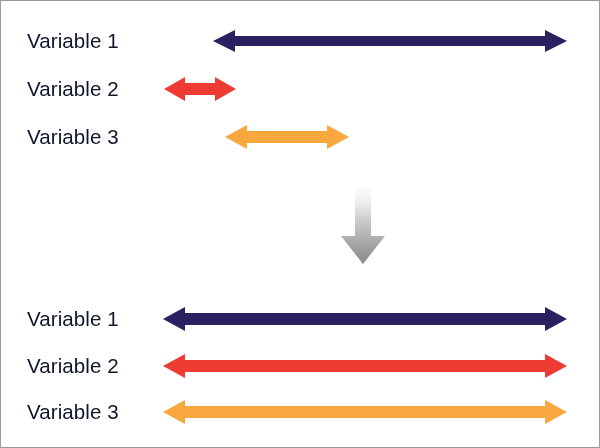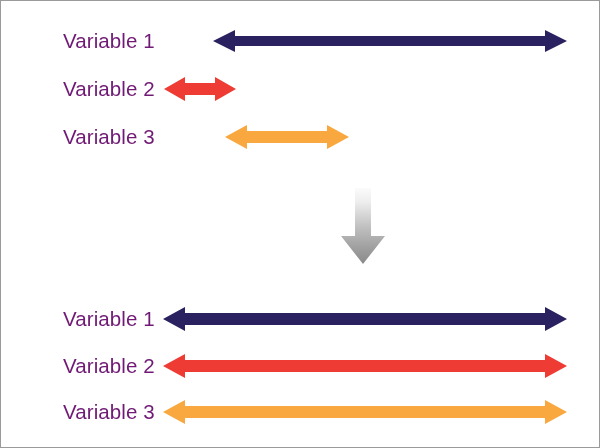--- a/index.html
+++ b/index.html
@@ -38,24 +38,23 @@
 
   .row-label {
     position: absolute;
     left: 26px;
     top: 0;
     height: 34px;
     line-height: 34px;
     font-size: 20.5px;
     font-weight: 300;
     letter-spacing: 0.1px;
-    color: #701a75;
+    color: #0f172a;
     white-space: nowrap;
     font-family: "Liberation Sans", sans-serif;
-    margin-left: 36px;
   }
 
   .arrow-svg {
     position: absolute;
     top: 0;
     left: 0;
     width: 600px;
     height: 34px;
     overflow: visible;
   }

